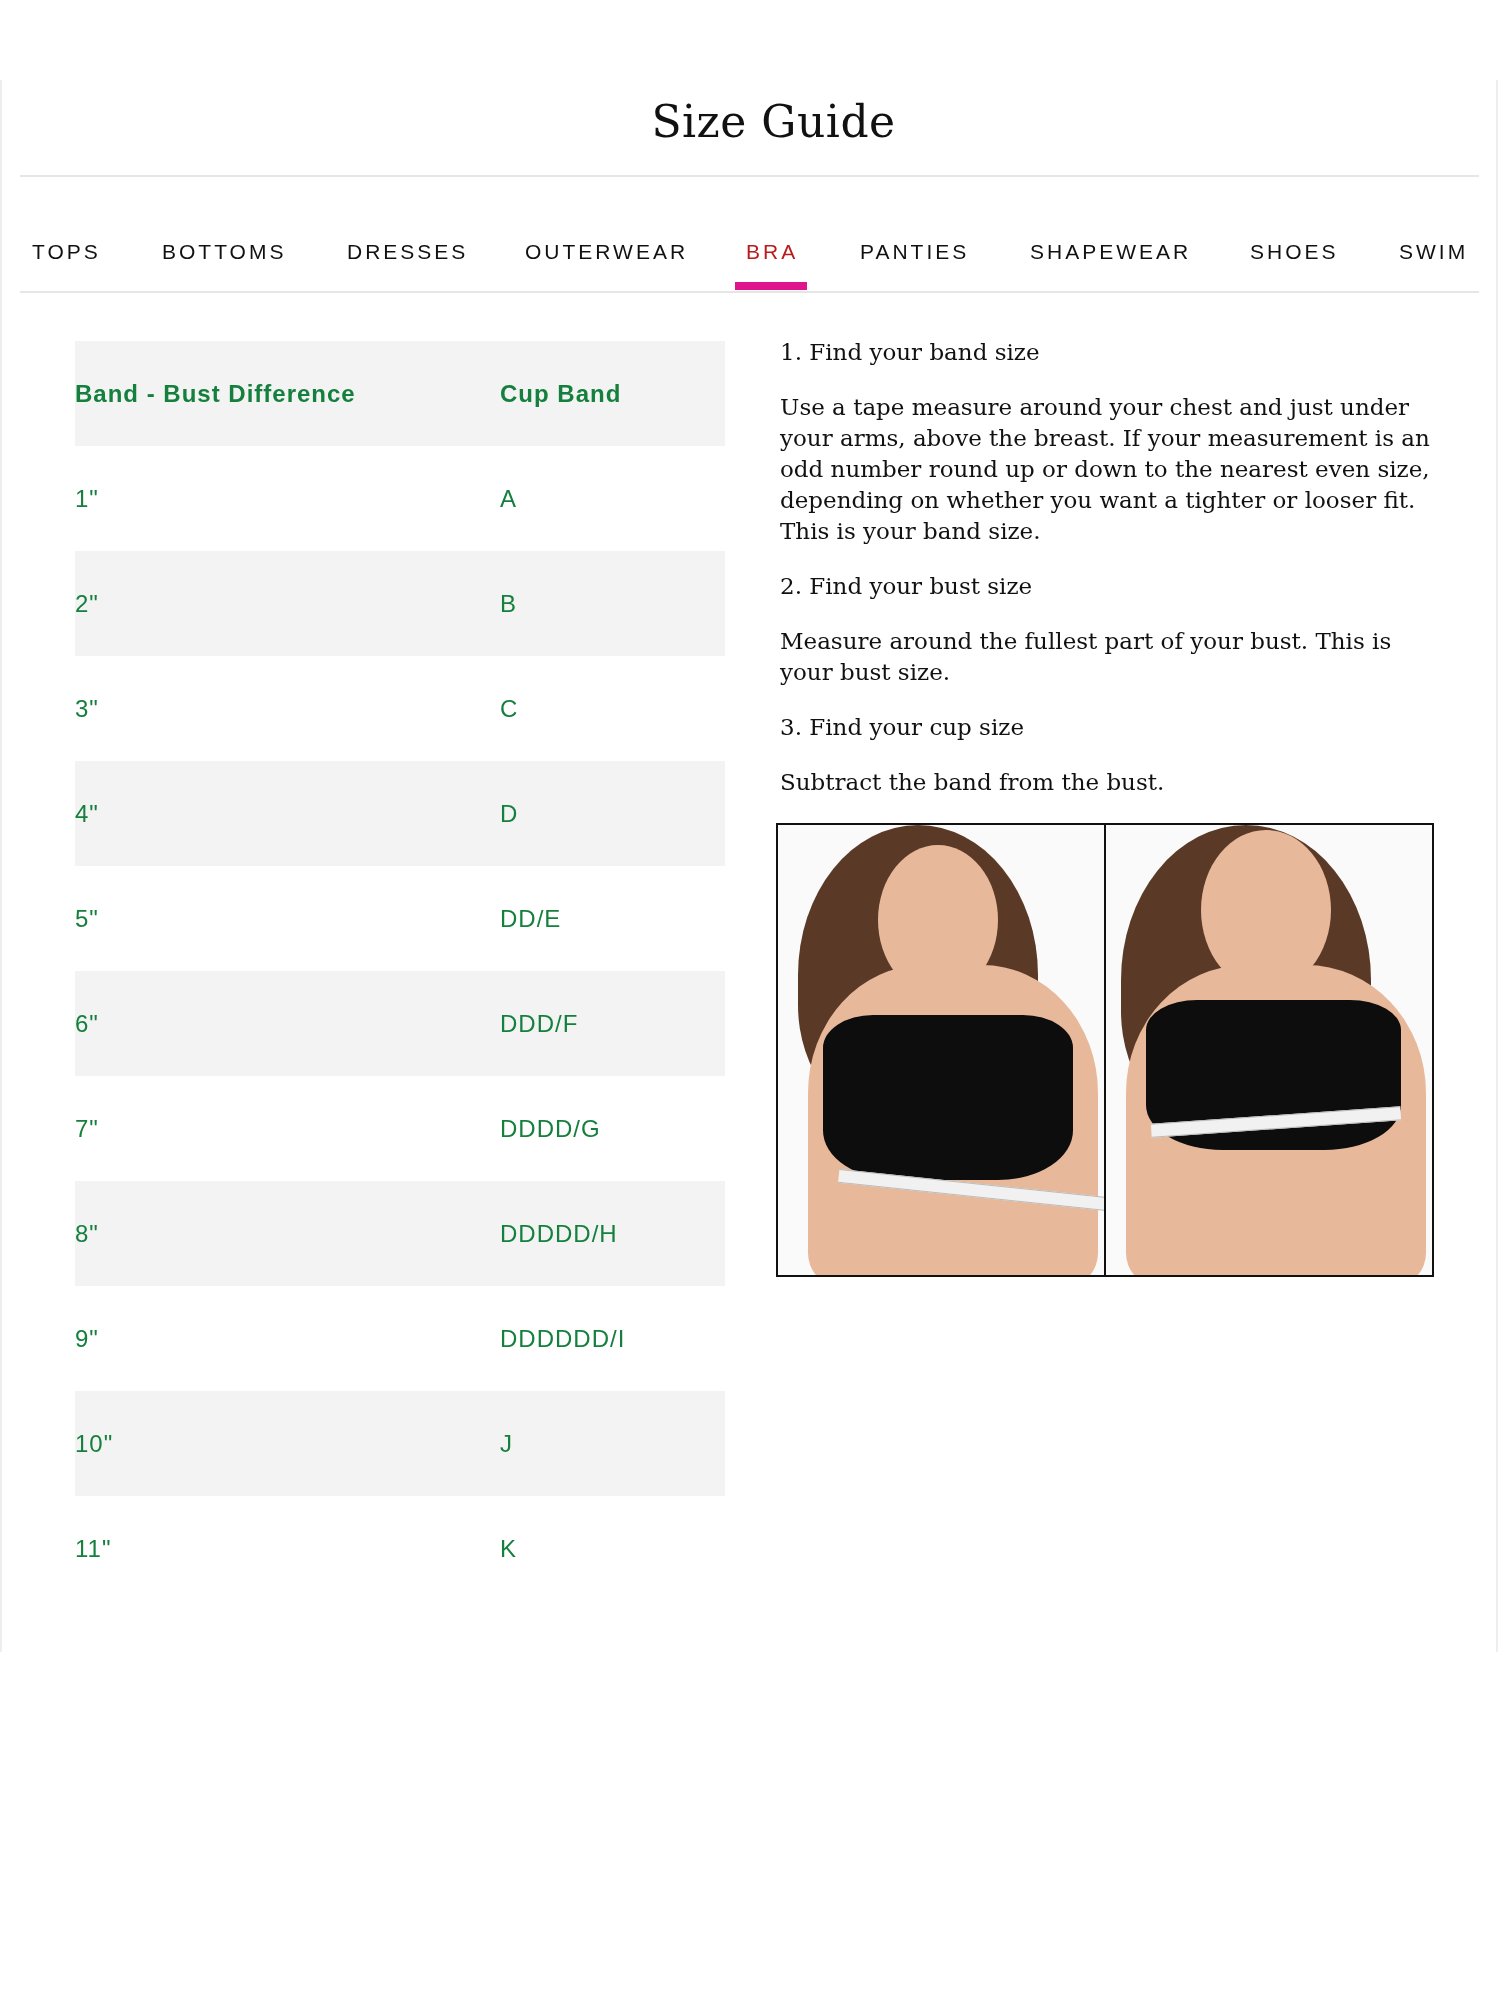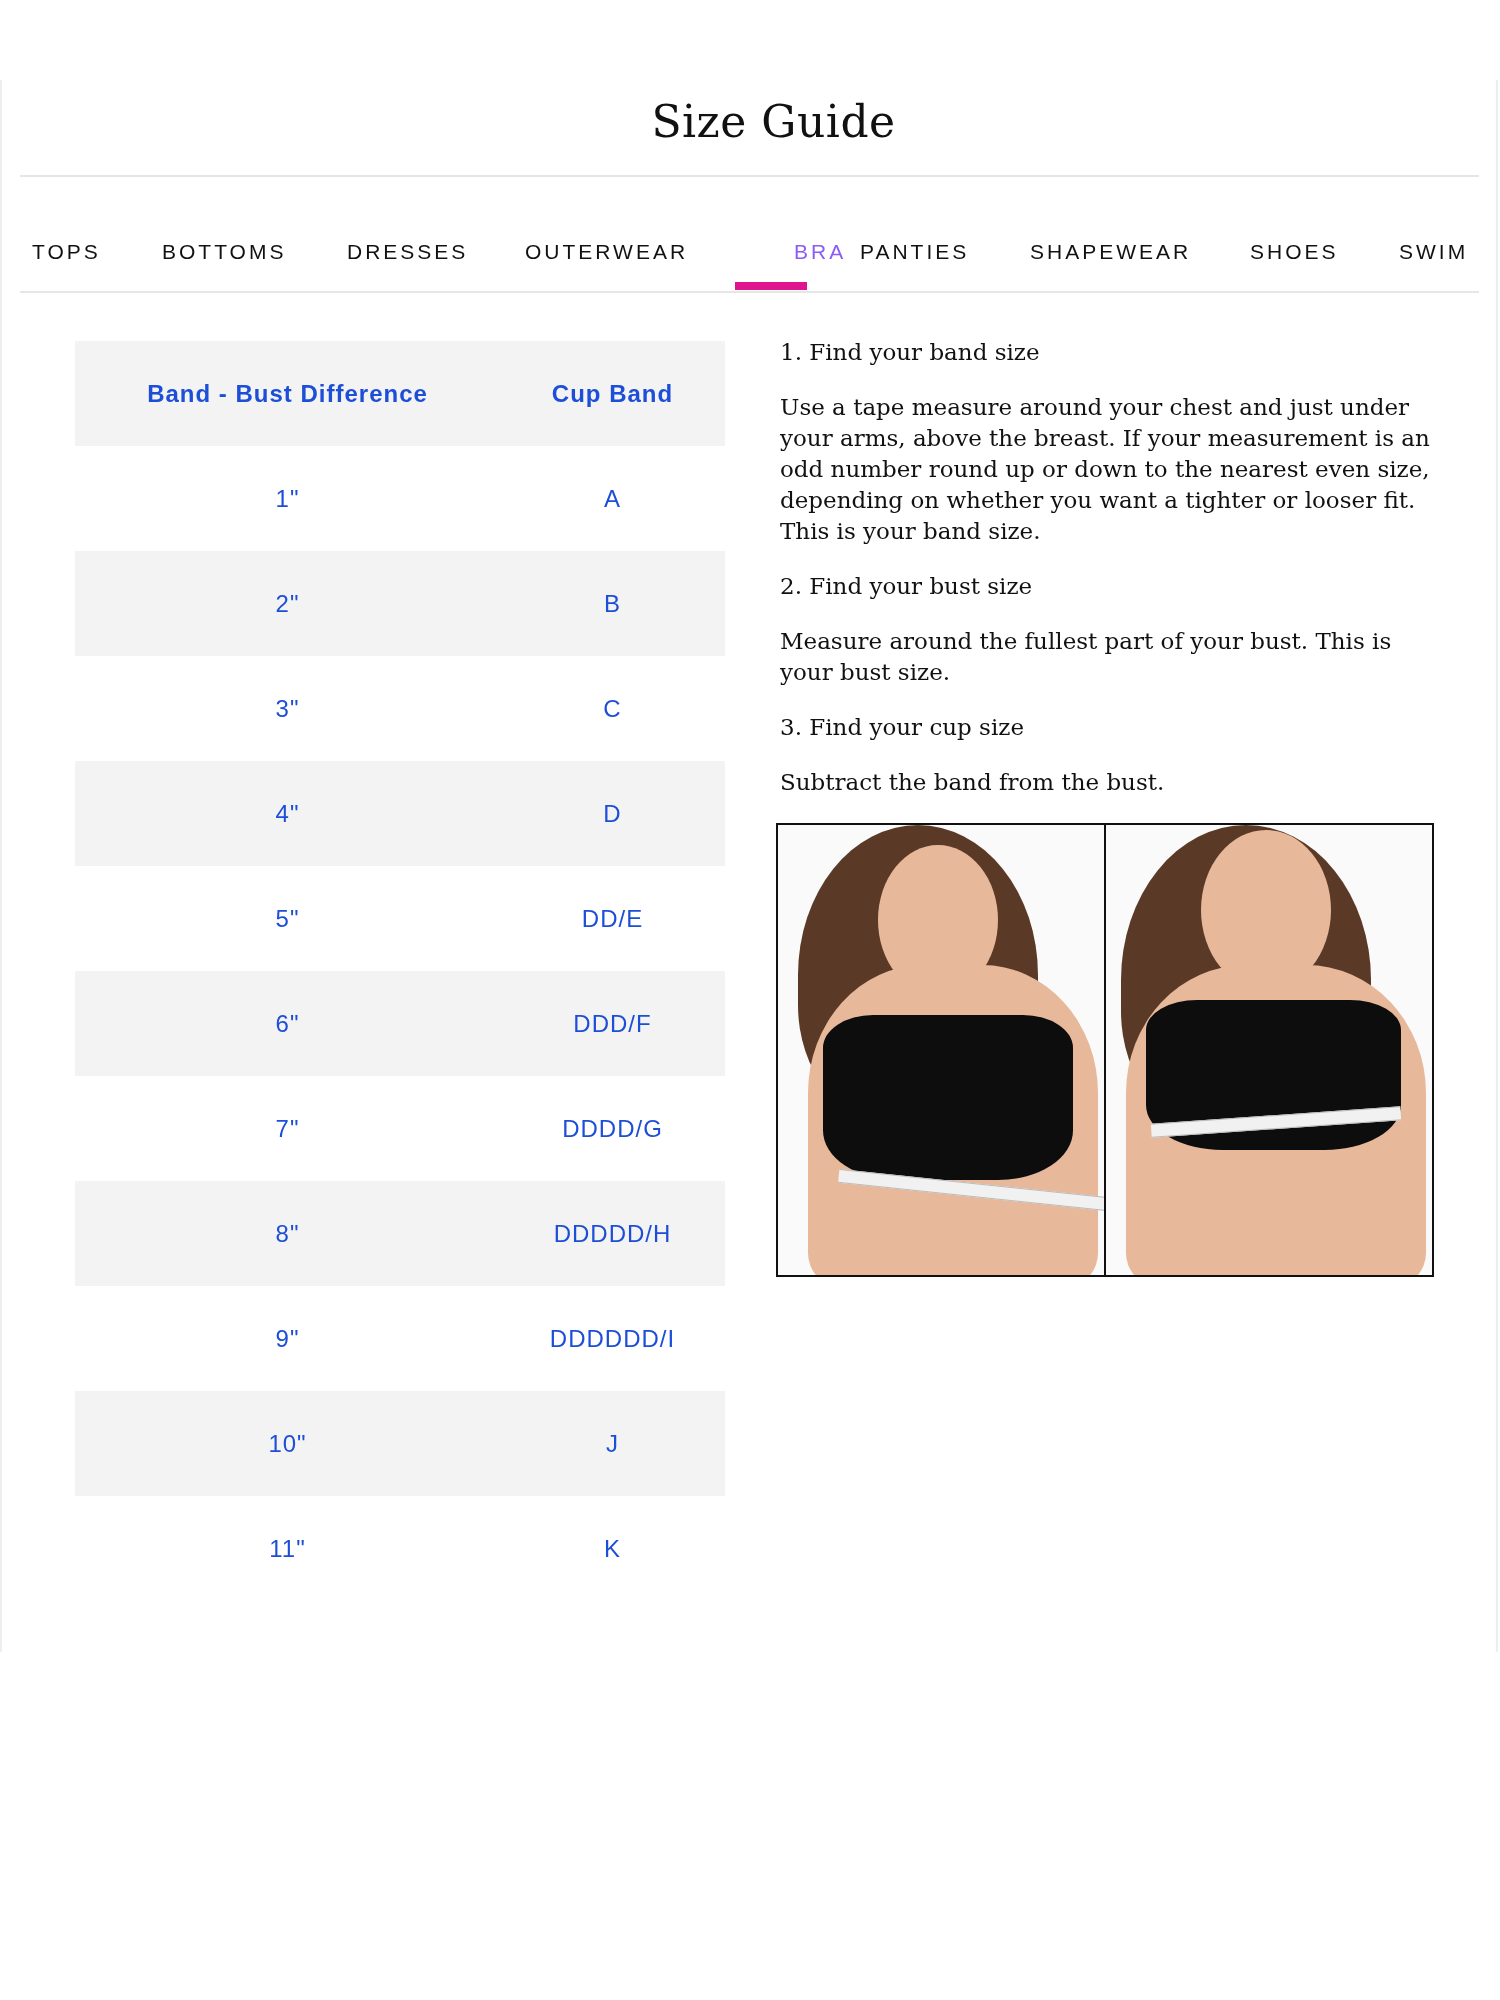--- a/index.html
+++ b/index.html
@@ -11,27 +11,27 @@
     .title {
       position: absolute; left: 0; right: 0; top: 96px; text-align: center;
       font-family: "DejaVu Serif", serif; font-size: 44px; color: #111; letter-spacing: 0.5px; padding-left: 47px;
     }
     .divider { position: absolute; left: 20px; width: 1459px; height: 2px; background: #e6e6e6; }
     .tabs { position: absolute; top: 240px; left: 0; width: 1500px; height: 32px; }
     .tab {
       position: absolute; top: 0; font-size: 21px; letter-spacing: 3px; color: #111;
       font-family: "Liberation Sans", sans-serif; white-space: nowrap; cursor: pointer;
     }
-    .tab.active { color: #8b5cf6; margin-left: 48px; }
+    .tab.active { color: #b91c1c; }
     .tab-underline { position: absolute; left: 735px; top: 282px; width: 72px; height: 8px; background: #e0148c; }
 
     .table { position: absolute; left: 75px; top: 341px; width: 650px; }
     .row { display: flex; height: 105px; align-items: center; }
     .row.shaded { background: #f3f3f3; }
-    .cell { text-align: center; font-size: 24px; letter-spacing: 1px; color: #1d4ed8; }
+    .cell { font-size: 24px; letter-spacing: 1px; color: #15803d; }
     .cell.c1 { width: 425px; }
     .cell.c2 { width: 225px; }
     .row.header .cell { font-weight: bold; font-size: 24px; letter-spacing: 1px; }
 
     .info { position: absolute; left: 773px; top: 337px; width: 660px; font-family: "DejaVu Serif", serif; font-size: 23px; line-height: 31px; color: #111; margin-left: 7px; }
     .info p { margin: 0 0 24px 0; }
 
     .photo-frame {
       position: absolute; left: 776px; top: 823px; width: 658px; height: 454px;
       border: 2px solid #111; box-sizing: border-box; display: flex; background: #fff;

